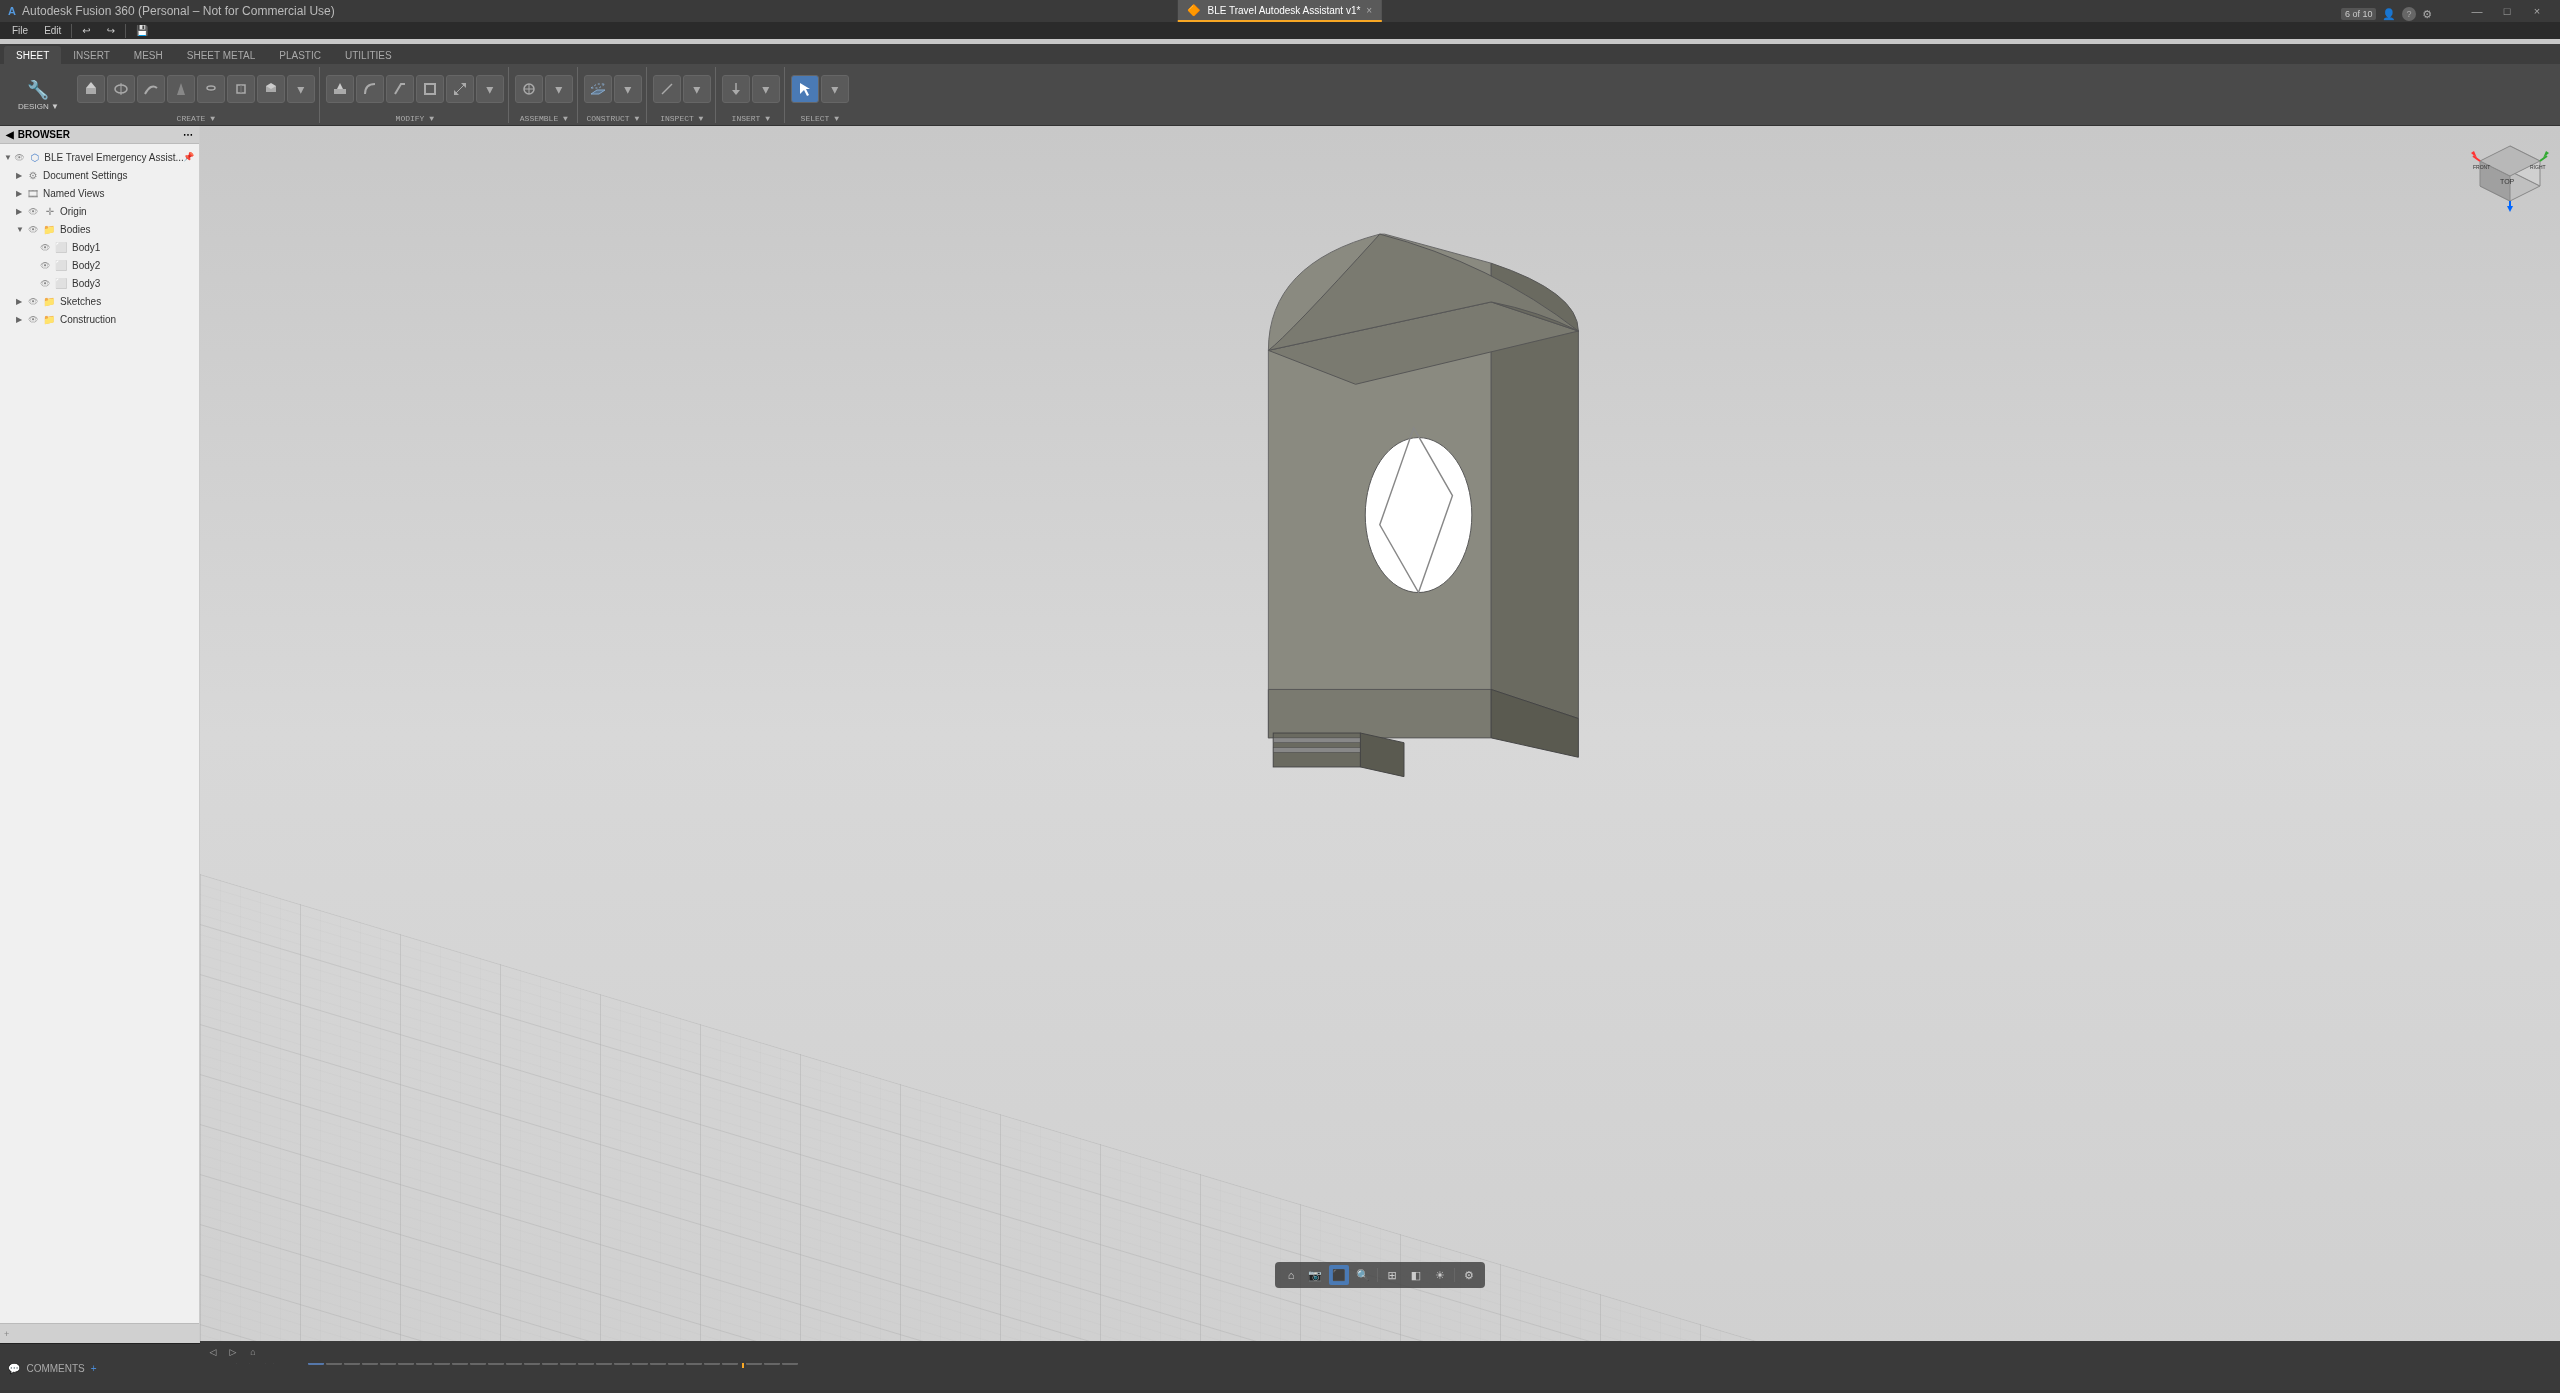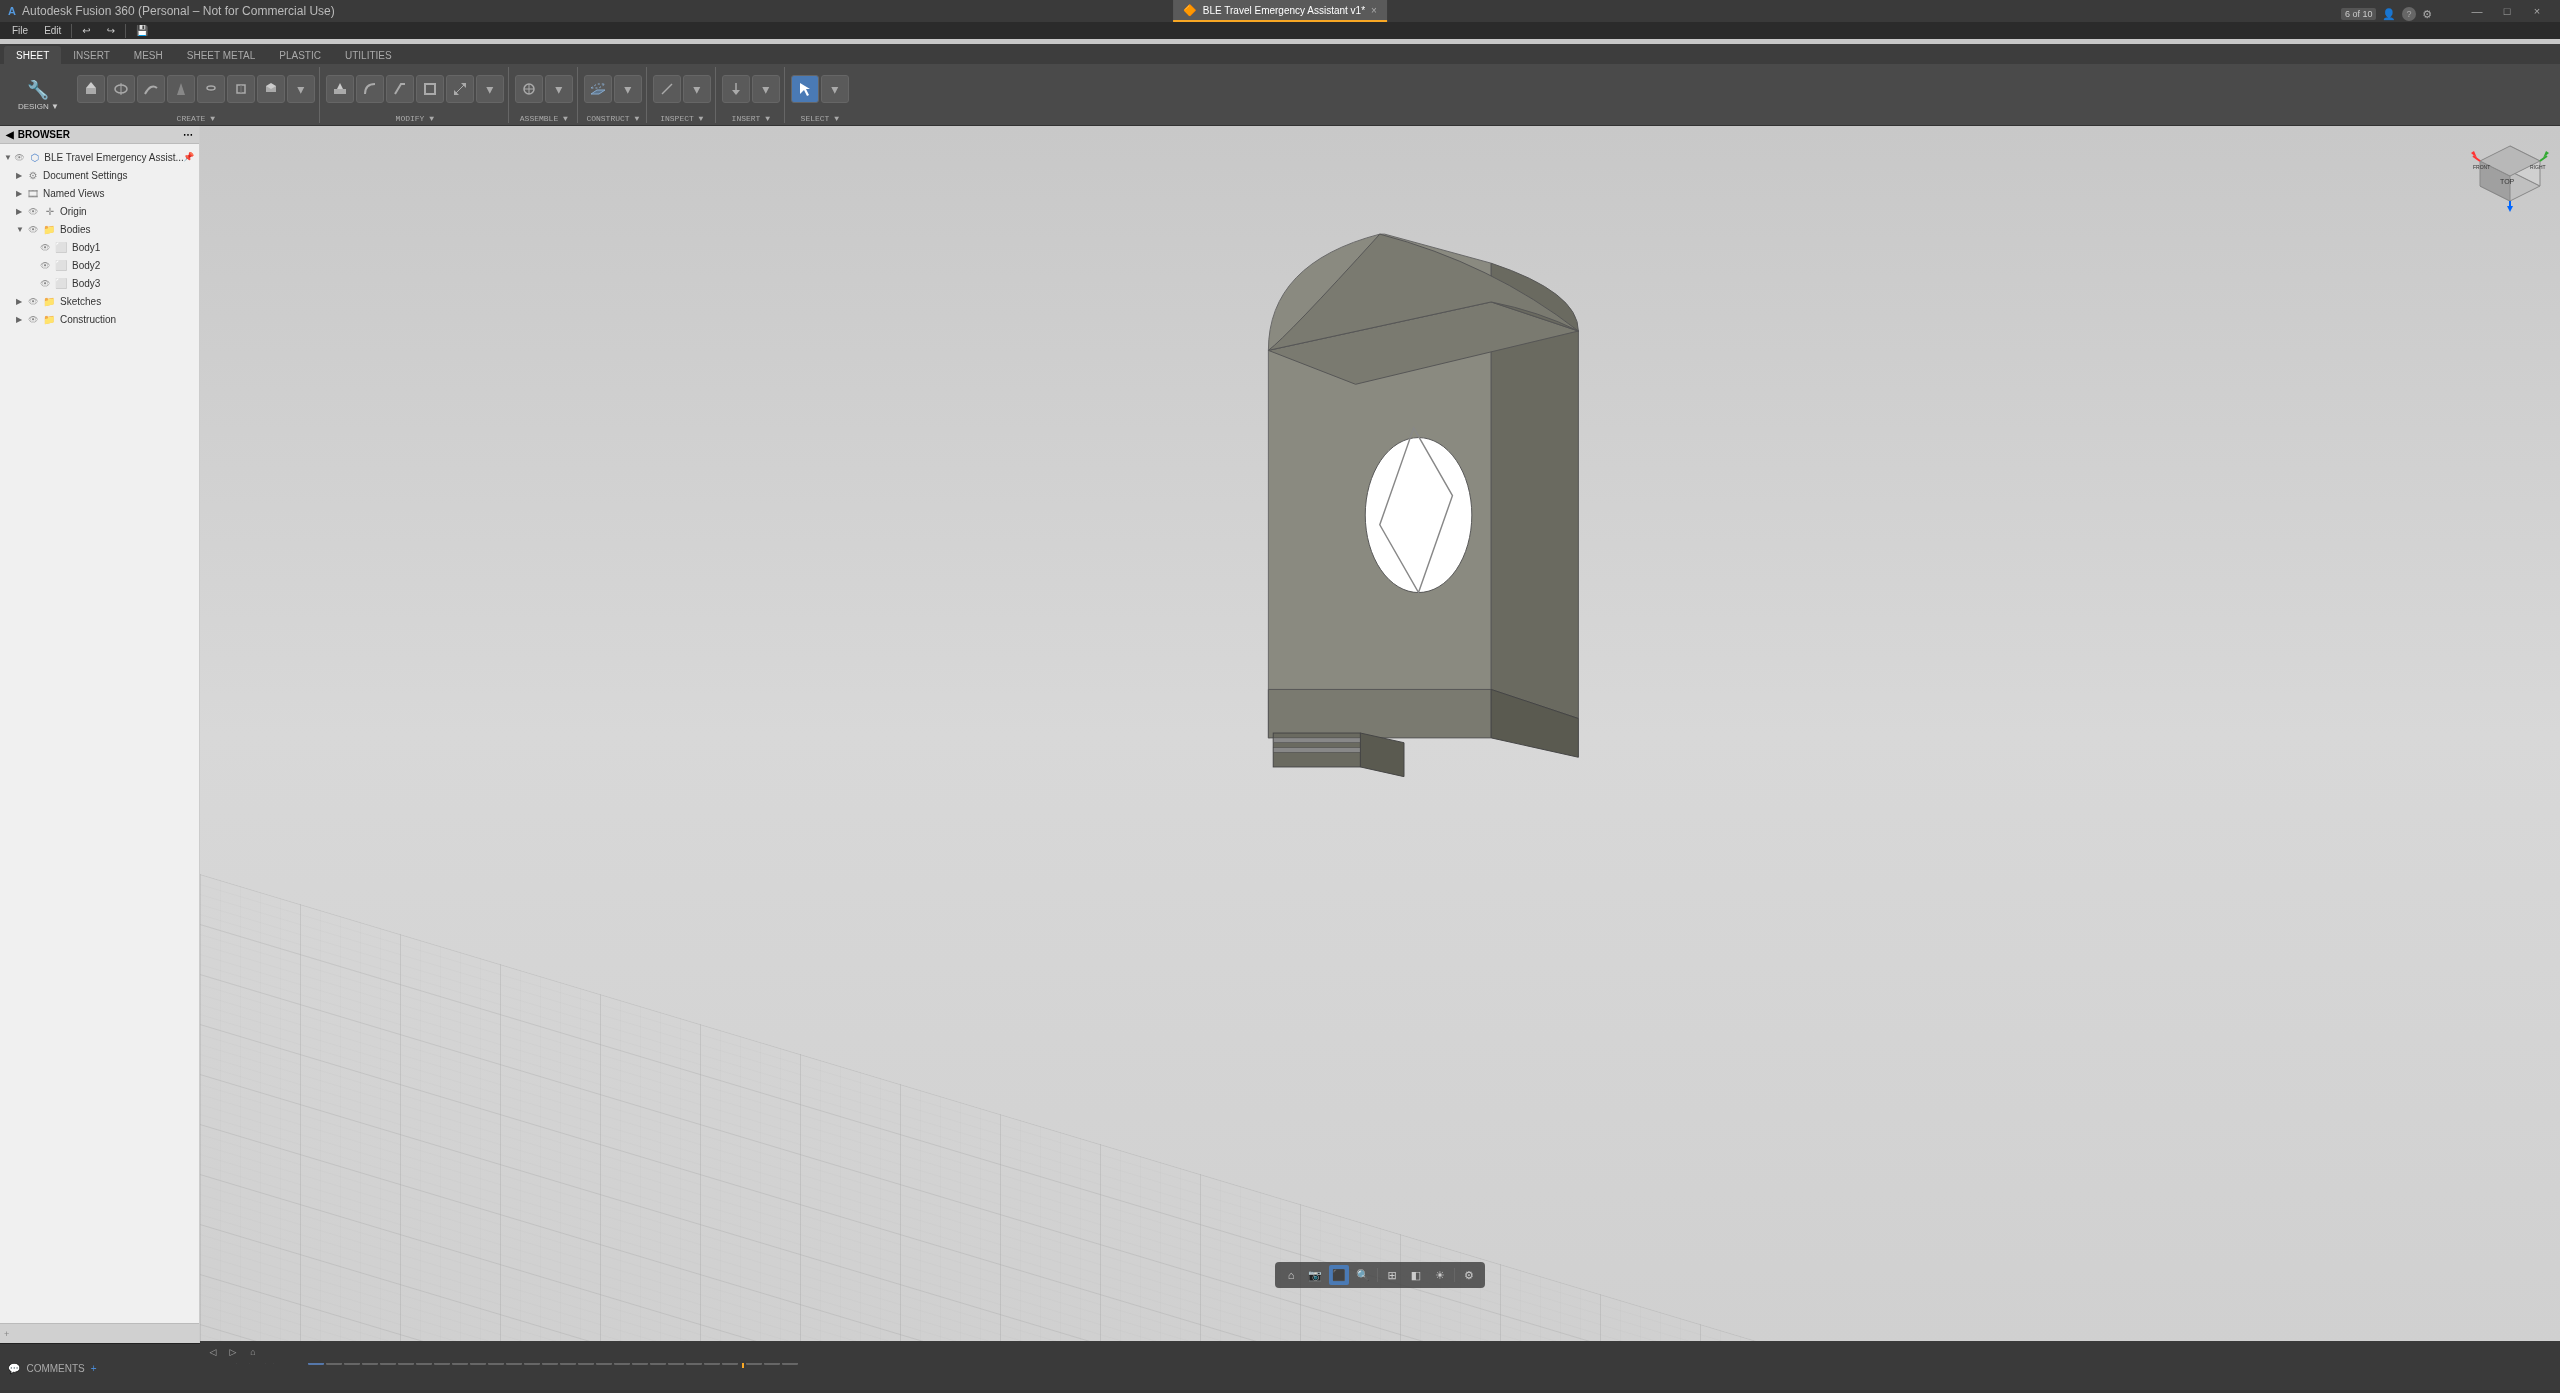--- a/index.html
+++ b/index.html
@@ -432,21 +432,21 @@
   <span class="menu-separator"></span>
 
   <span class="menu-item">↩</span>
   <span class="menu-item">↪</span>
   <span class="menu-separator"></span>
   <span class="menu-item">💾</span>
 </div>
 
 <div id="doc-tab">
   <span class="doc-tab-icon">🔶</span>
-  <span class="doc-tab-name">BLE Travel Emergency Assistant v1*</span>
+  <span class="doc-tab-name">BLE Travel Autodesk Assistant v1*</span>
   <span class="doc-tab-close">×</span>
 </div>
 
 <div id="notify-area">
   <span class="notify-icon" style="font-size:9px;background:#555;padding:1px 4px;border-radius:2px;color:#ccc;">6 of 10</span>
   <span class="notify-icon">👤</span>
   <span class="notify-icon" style="background:#666;border-radius:50%;width:14px;height:14px;display:inline-flex;align-items:center;justify-content:center;font-size:9px;">?</span>
   <span class="notify-icon">⚙</span>
 </div>
 

